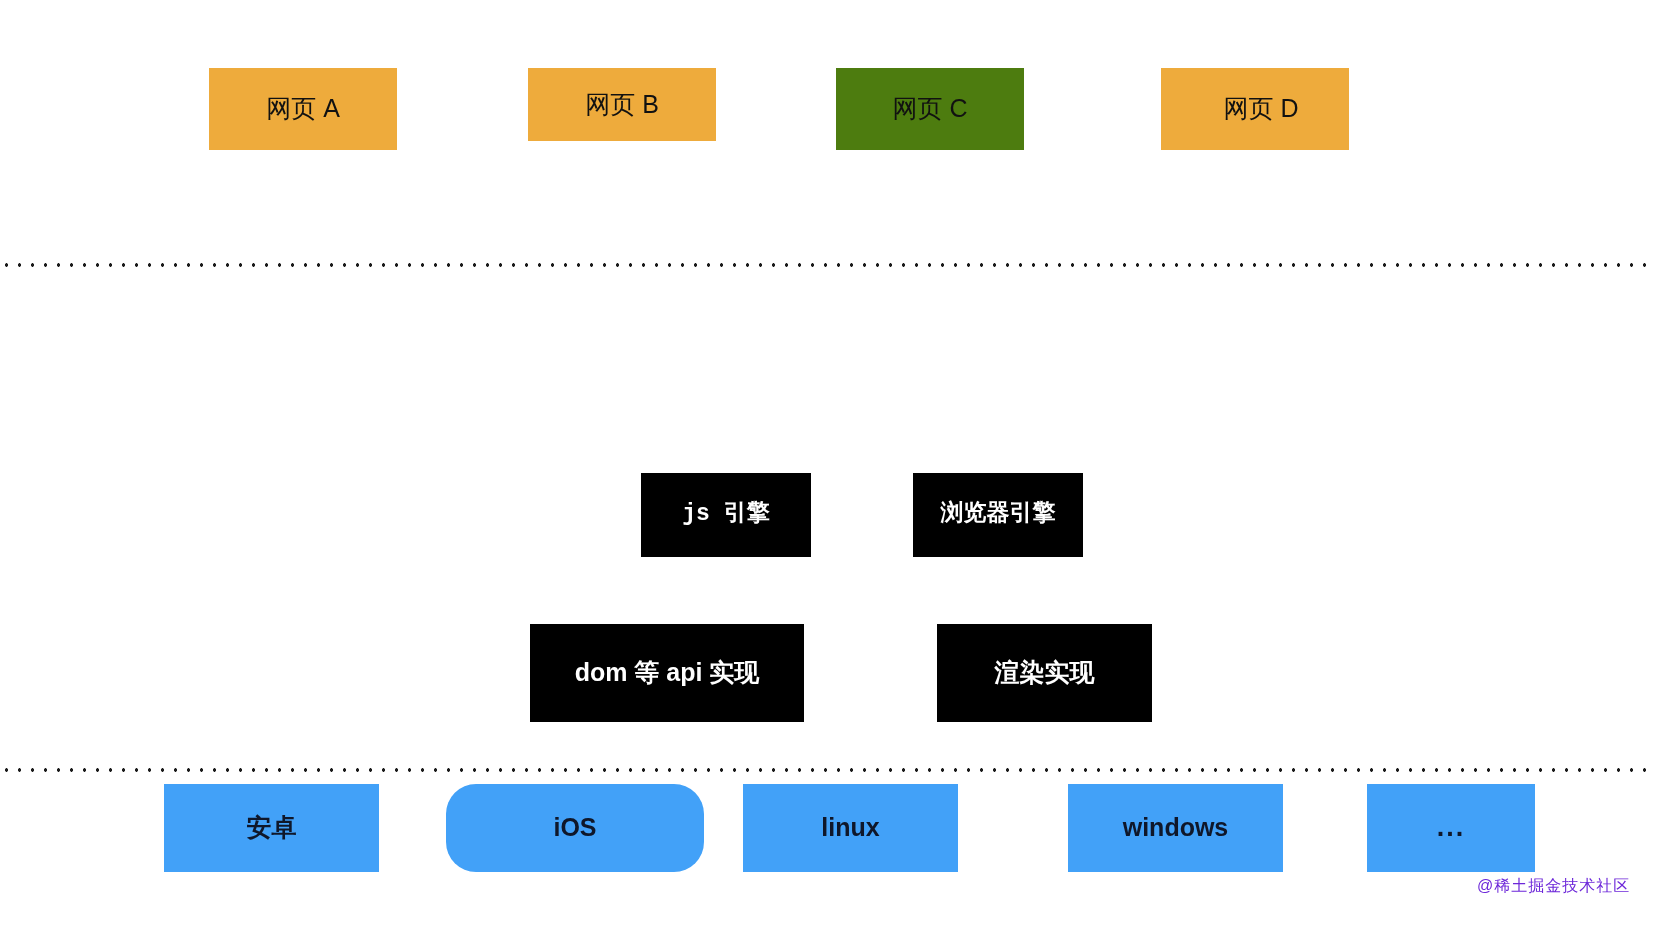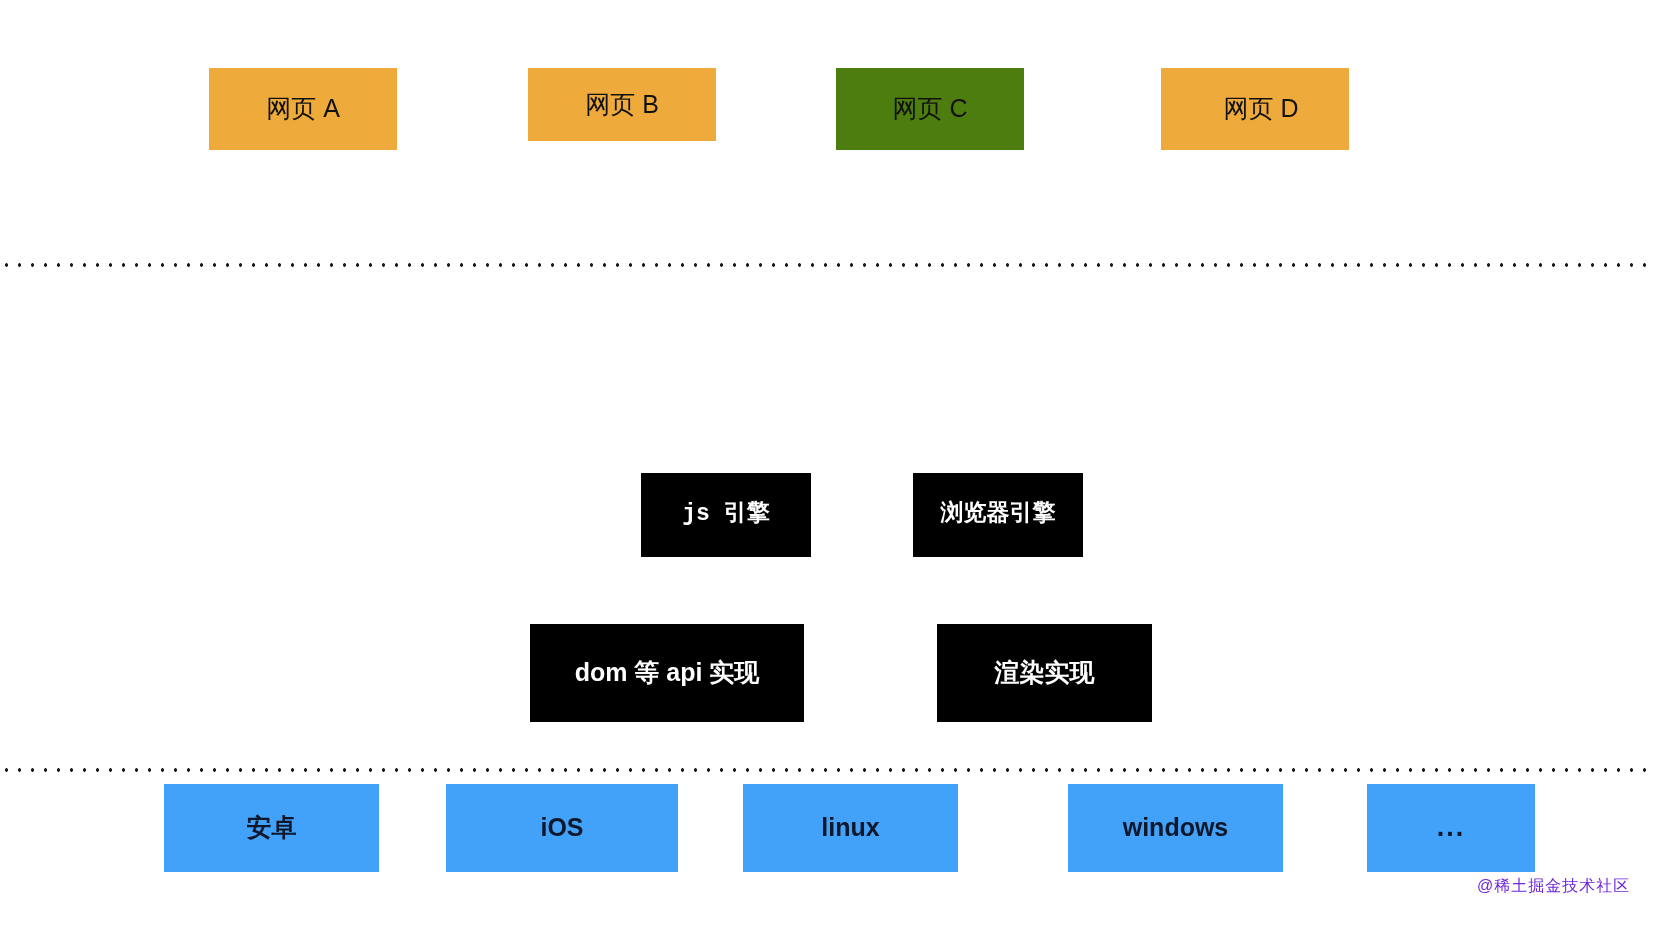--- a/index.html
+++ b/index.html
@@ -101,21 +101,21 @@
   </div>
   <div class="box box-engine lvl3" style="left: 937px; top: 624px; width: 215px; height: 98px; background: rgb(0, 0, 0);">
     <span>渲染实现</span>
   </div>
 
   <div class="divider" style="top: 768px;"></div>
 
   <div class="box box-os" style="left: 164px; top: 784px; width: 215px; height: 88px; background: rgb(66, 161, 248);">
     <span>安卓</span>
   </div>
-  <div class="box box-os" style="left: 446px; top: 784px; width: 232px; height: 88px; background: rgb(66, 161, 248);">
+  <div class="box box-os" style="left: 446px; top: 784px; width: 258px; height: 88px; background: rgb(66, 161, 248); border-radius: 30px;">
     <span>iOS</span>
   </div>
   <div class="box box-os" style="left: 743px; top: 784px; width: 215px; height: 88px; background: rgb(66, 161, 248);">
     <span>linux</span>
   </div>
   <div class="box box-os" style="left: 1068px; top: 784px; width: 215px; height: 88px; background: rgb(66, 161, 248);">
     <span>windows</span>
   </div>
   <div class="box box-os ellipsis" style="left: 1367px; top: 784px; width: 168px; height: 88px; background: rgb(66, 161, 248);">
     <span>...</span>

